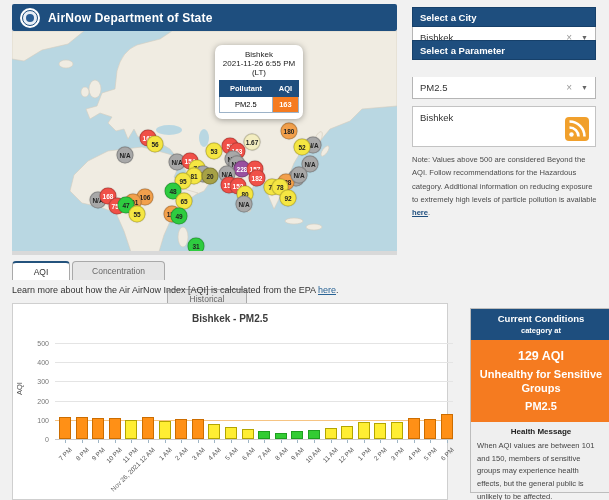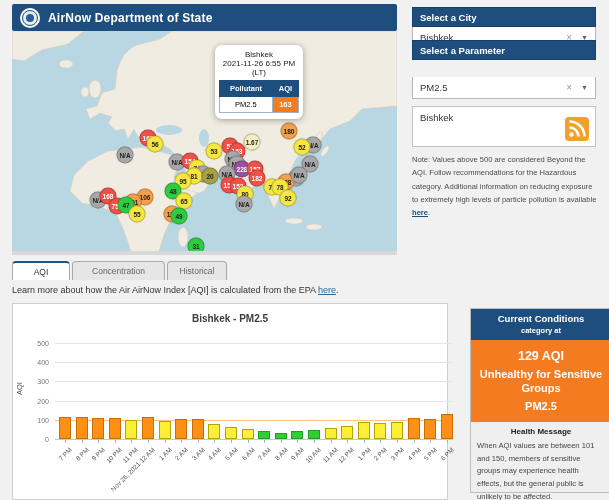--- a/index.html
+++ b/index.html
@@ -52,21 +52,21 @@
   .note { position:absolute; left:412px; top:153px; width:186px; font-size:7.6px; color:#4b4b4b;
     line-height:1.75; }
   .note a { color:#1e4e7e; font-weight:bold; text-decoration:underline; cursor:pointer; }
 
   
   .tabs { position:absolute; left:12px; top:261px; height:19px; display:flex; gap:2px; }
   .tab { height:19px; display:flex; align-items:center; justify-content:center; font-size:8.5px;
     border:1px solid #a9a9a9; border-bottom:none; border-radius:4px 4px 0 0; cursor:pointer;
     background:#e6e6e6; color:#666; }
   .tab.active { background:#fff; color:#333; border-top:2px solid #23527c; font-weight:normal; }
-  .tab-aqi { width:58px; } .tab-conc { width:93px; } .tab-hist { width:60px; }
+  .tab-aqi { width:58px; } .tab-conc { width:93px; } .tab-hist { width:80px;margin-top:28px; }
   .learn-more { position:absolute; left:12px; top:285px; font-size:9px; color:#333; }
   .learn-more a { color:#2a6496; text-decoration:underline; cursor:pointer; }
 
   
   .chart-panel { position:absolute; left:12px; top:303px; width:436px; height:197px;
     background:#fff; border:1px solid #cfcfcf; }
   .chart-title { position:absolute; left:0; top:9px; width:100%; text-align:center;
     font-size:10px; font-weight:bold; color:#3c3c3c; }
   .y-axis-label { position:absolute; left:-24px; top:80px; width:60px; text-align:center;
     font-size:7.5px; color:#555; transform:rotate(-90deg); }

